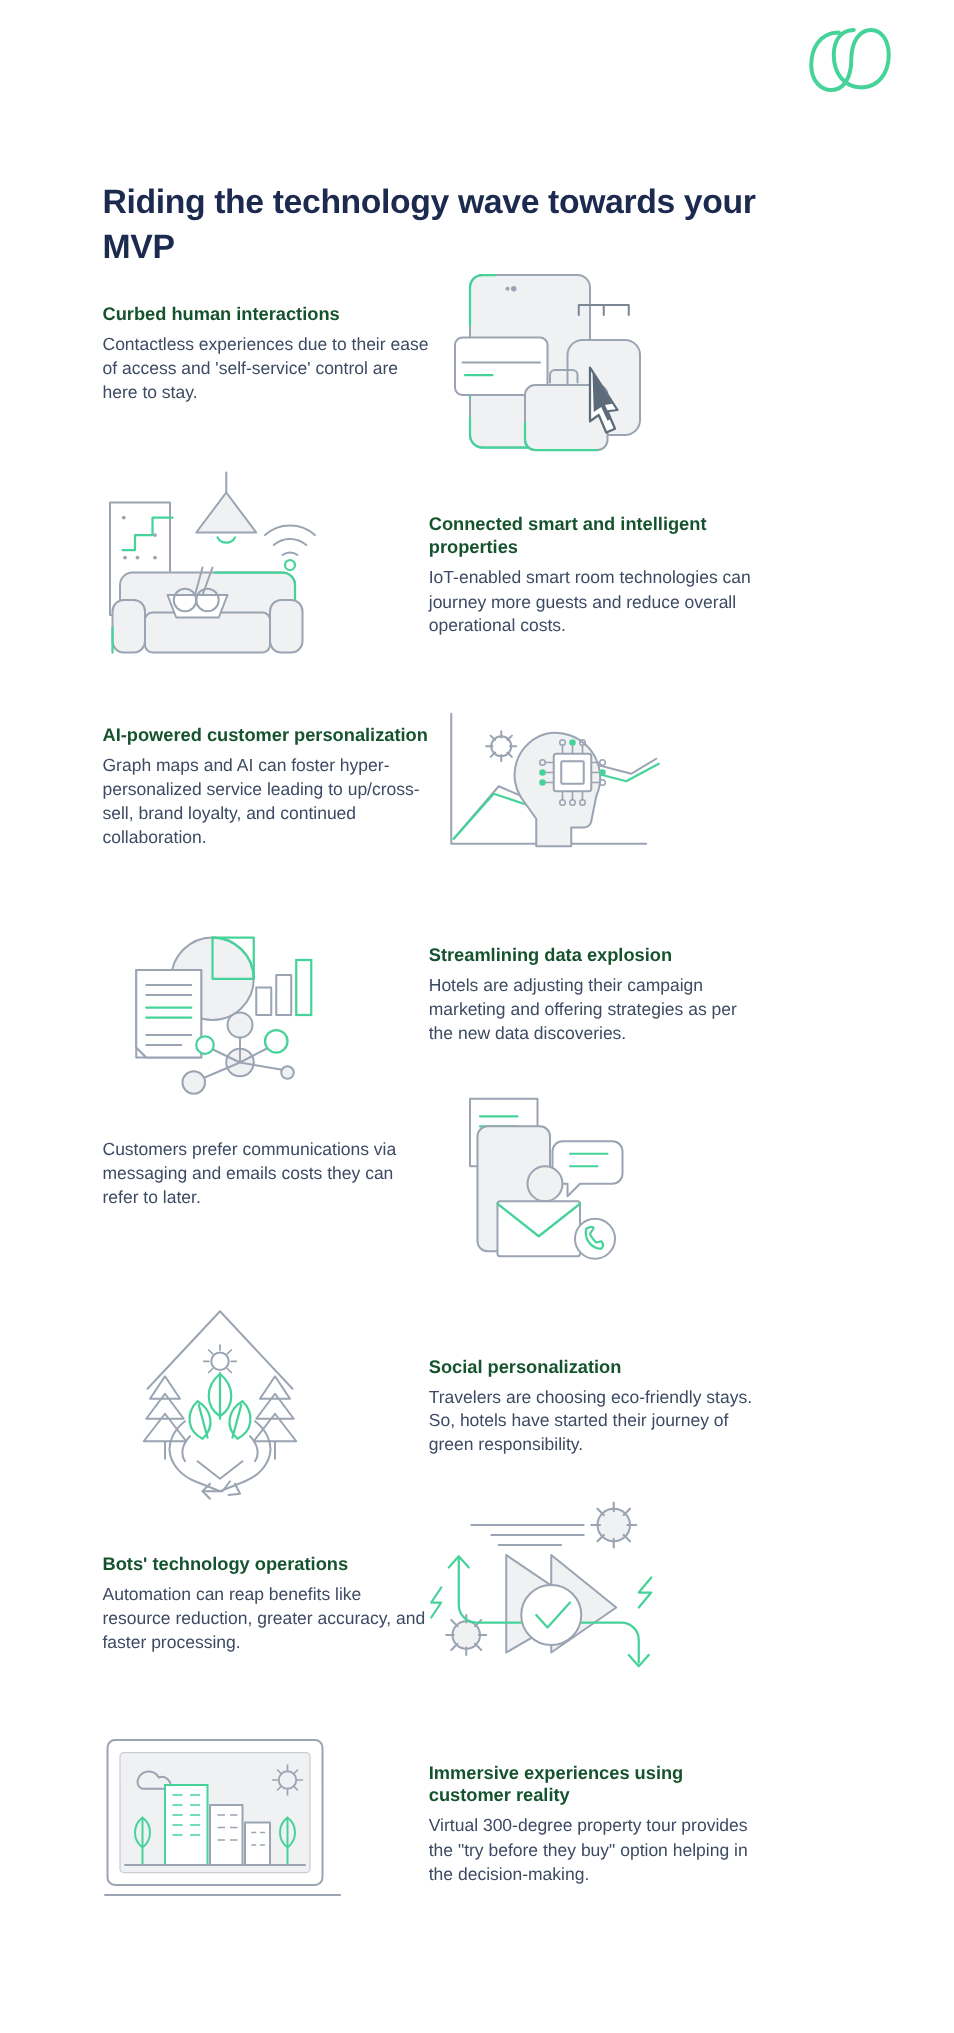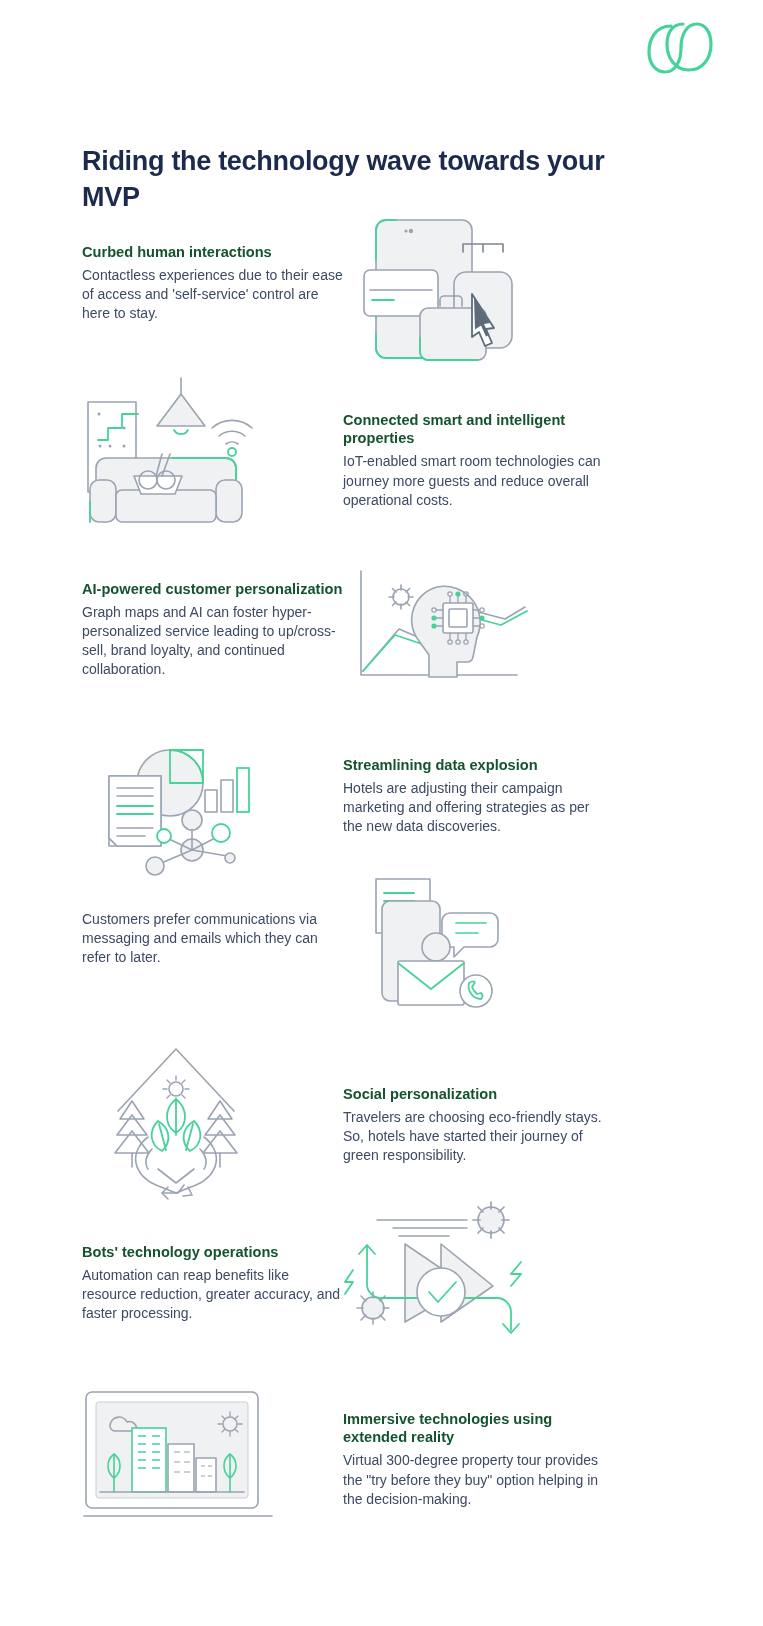--- a/index.html
+++ b/index.html
@@ -193,21 +193,21 @@
       <path class="s" d="M97 122 L97 94 M97 122 L72 110 M97 122 L124 108 M97 122 L64 136 M97 122 L132 128"></path>
       <circle class="f" cx="97" cy="92" r="10"></circle>
       <circle cx="69" cy="108" r="7" fill="#ffffff" stroke="#46d39a" stroke-width="1.8"></circle>
       <circle cx="126" cy="105" r="9" fill="#ffffff" stroke="#46d39a" stroke-width="1.8"></circle>
       <circle class="f" cx="60" cy="138" r="9"></circle>
       <circle class="f" cx="135" cy="130" r="5"></circle>
     </svg>
   </div>
 
   <div class="txt left" style="top:910px">
-    <div class="p">Customers prefer communications via messaging and emails which they can refer to later.</div>
+    <div class="p">Customers prefer communications via messaging and emails costs they can refer to later.</div>
   </div>
   <div class="art" style="left:358px; top:875px;">
     <svg width="150" height="150" viewBox="0 0 150 150">
 
       <rect class="fw" x="18" y="4" width="54" height="54"></rect>
       <g stroke="#46d39a" stroke-width="1.8" stroke-linecap="round" fill="none">
         <path d="M26 18 h30 M26 26 h30"></path>
       </g>
       <g stroke="#9aa4b2" stroke-width="1.5" stroke-linecap="round" fill="none">
         <path d="M26 36 h38 M26 44 h26"></path>
@@ -300,21 +300,21 @@
 
       <path class="sg" d="M8 74 l-8 12 h8 l-8 12"></path>
       <path class="sg" d="M176 66 l-10 12 h10 l-10 12"></path>
 
       <circle class="fw" cx="96" cy="96" r="24"></circle>
       <path class="sg" d="M84 96 l9 10 l18 -20" stroke-width="3"></path>
     </svg>
   </div>
 
   <div class="txt right" style="top:1410px">
-    <div class="h">Immersive technologies using extended reality</div>
+    <div class="h">Immersive experiences using customer reality</div>
     <div class="p">Virtual 300-degree property tour provides the "try before they buy" option helping in the decision-making.</div>
   </div>
   <div class="art" style="left:84px; top:1390px;">
     <svg width="190" height="130" viewBox="0 0 190 130">
 
       <rect class="fw" x="2" y="2" width="172" height="116" rx="6"></rect>
       <rect class="fl" x="12" y="12" width="152" height="96" rx="3" stroke="#c9ced4" stroke-width="1"></rect>
 
       <path class="s" d="M26 36 a9 9 0 0 1 17 -4 a7 7 0 0 1 9 9 h-22 a6 6 0 0 1 -4 -5 z"></path>
 

